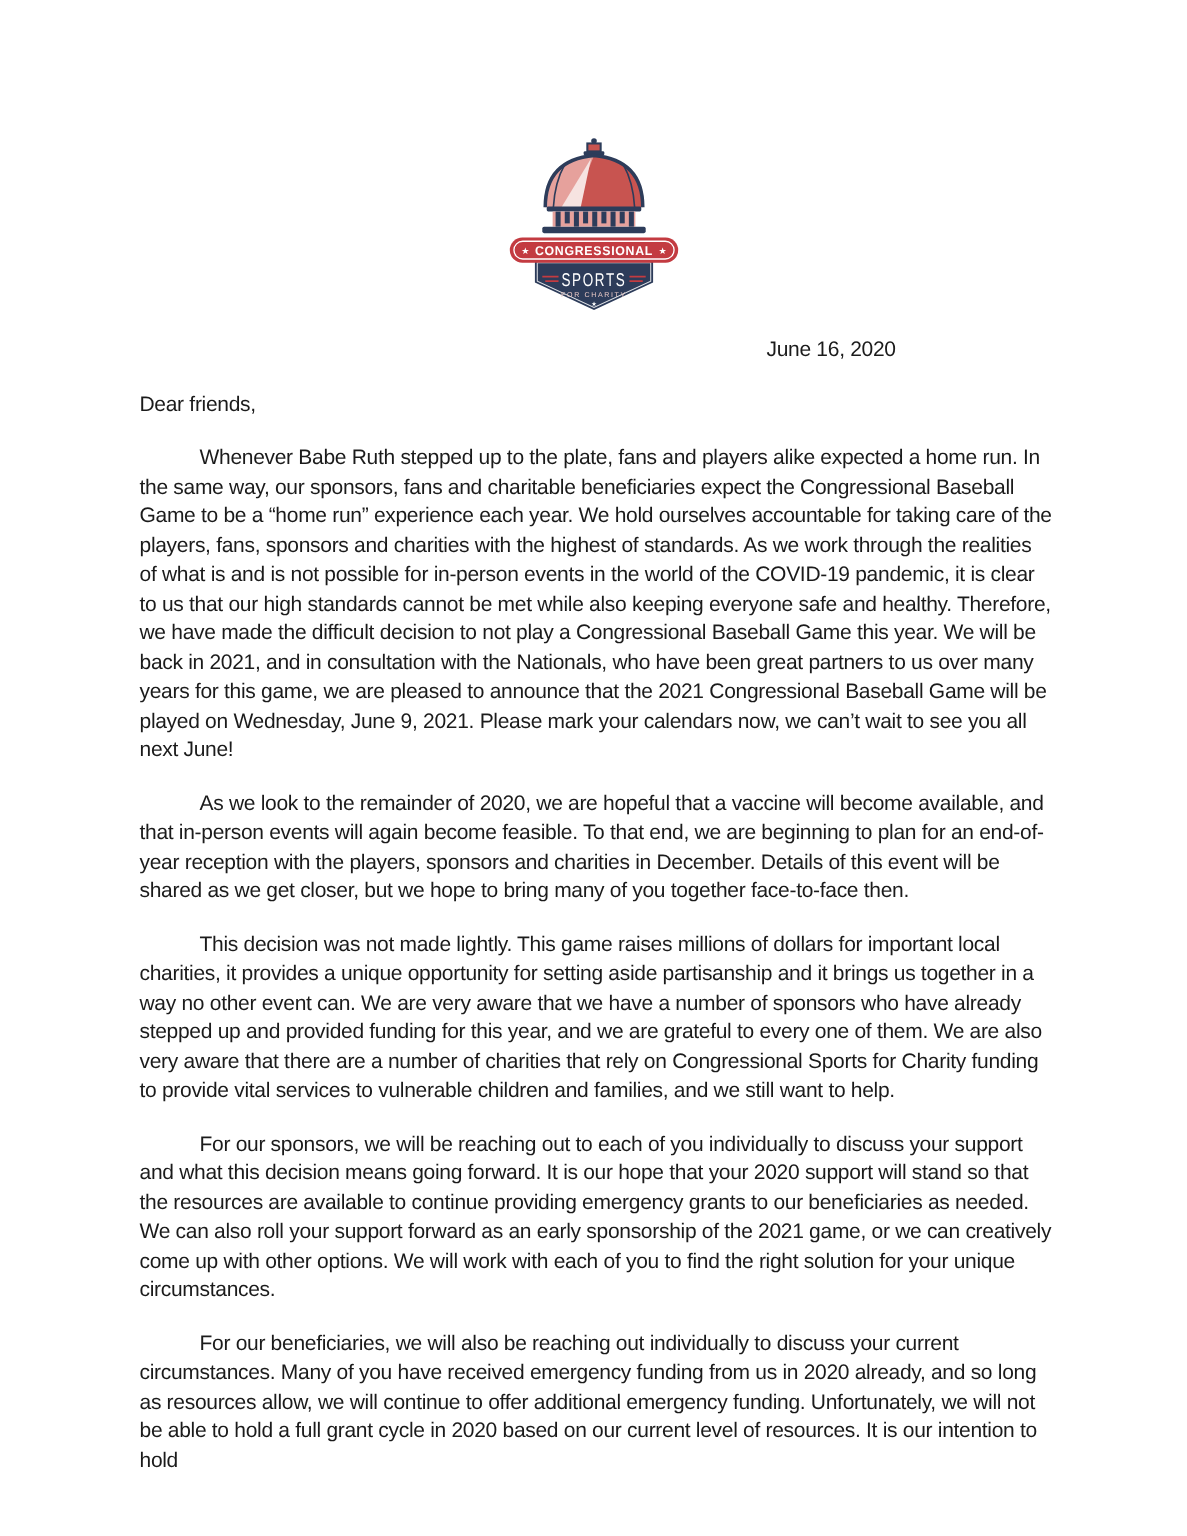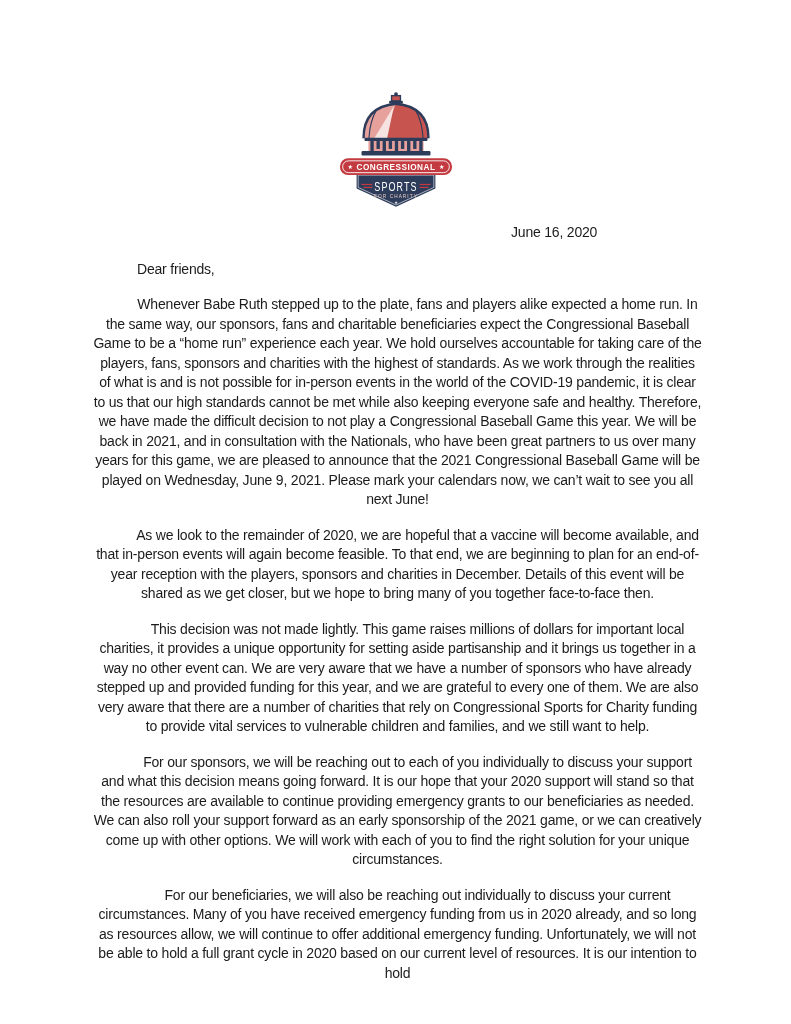--- a/index.html
+++ b/index.html
@@ -28,33 +28,32 @@
     line-height: 19.5px;
     letter-spacing: -0.2px;
   }
   .date-line {
     margin-top: 13px;
     padding-left: 418px;
     white-space: nowrap;
   }
   .salutation {
     margin-top: 17px;
-    margin-left: 44px;
   }
   .quote-line {
     margin-top: 16px;
     text-align: center;
     font-style: italic;
     font-weight: 600;
     letter-spacing: -0.1px;
   }
   .para {
     margin: 16px 0 0 0;
     text-indent: 40px;
-    text-align: center;
+    text-align: left;
   }
   .logo-banner-text {
     font-family: "Liberation Sans", sans-serif;
     font-weight: bold;
   }
   .logo-sports-text {
     font-family: "Liberation Sans", sans-serif;
     font-weight: normal;
   }
   .logo-small-text {

